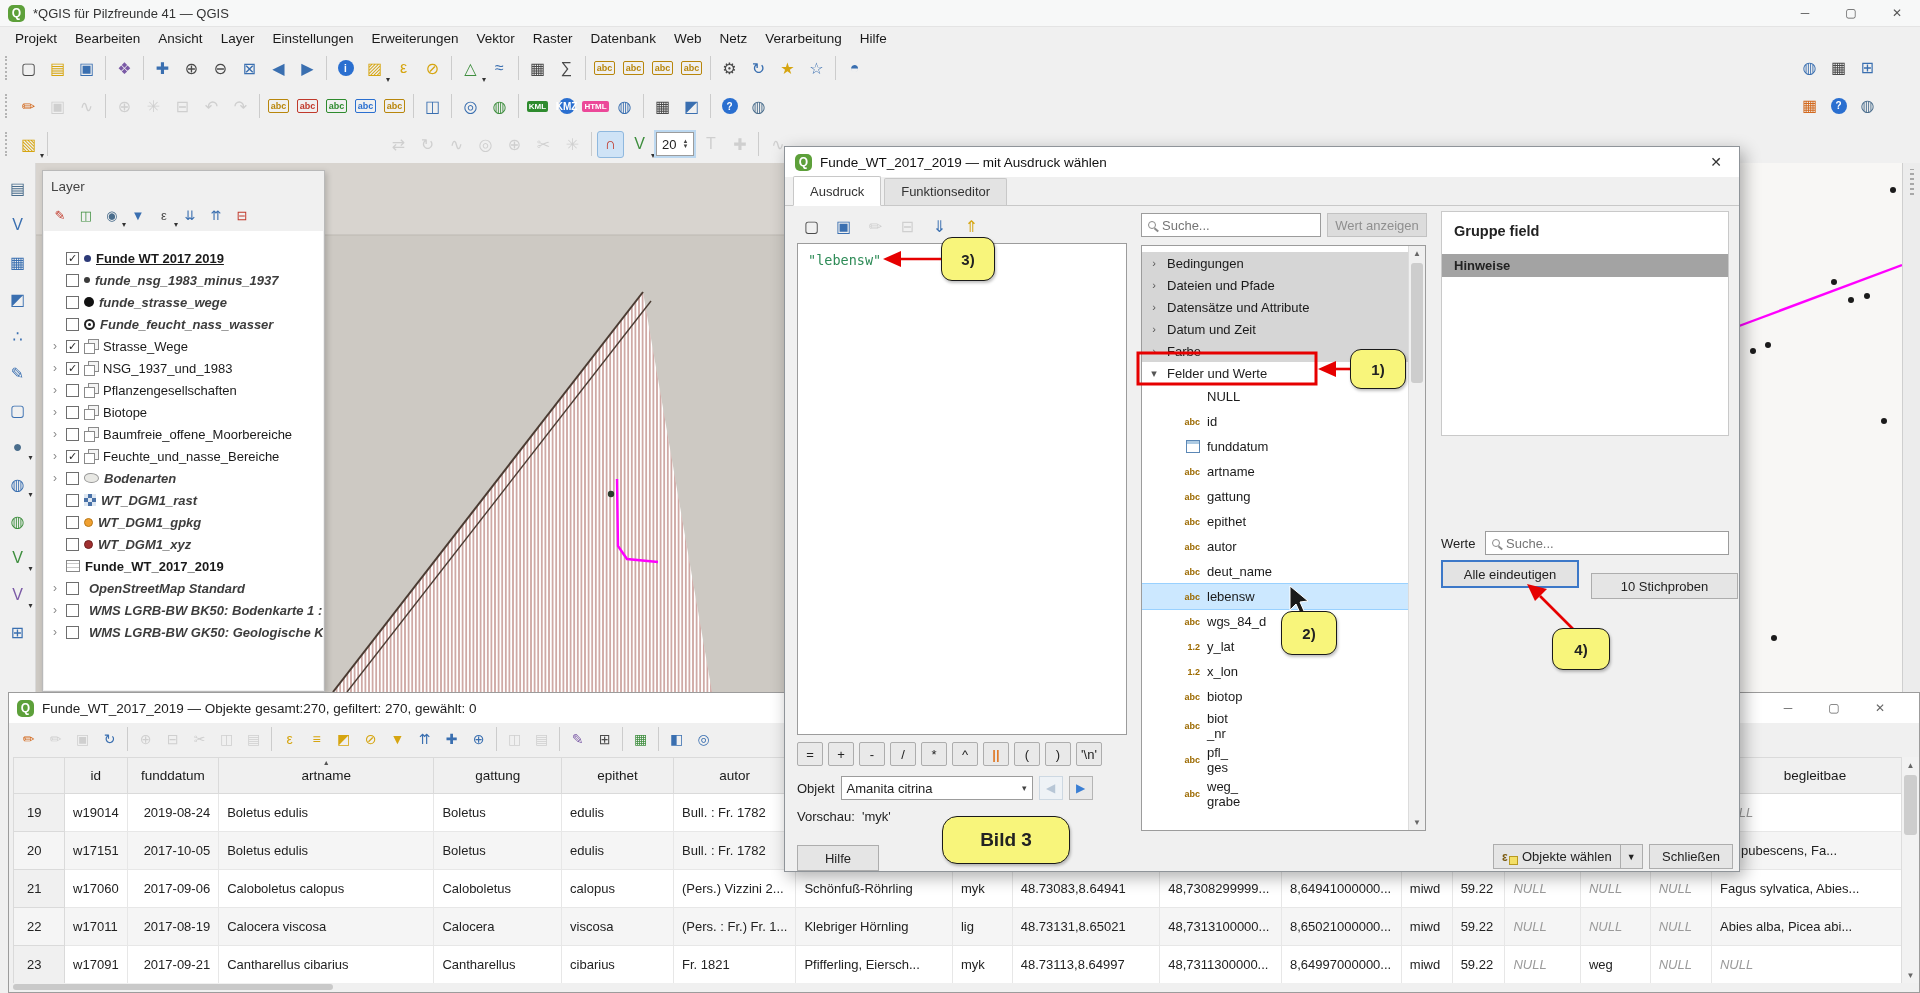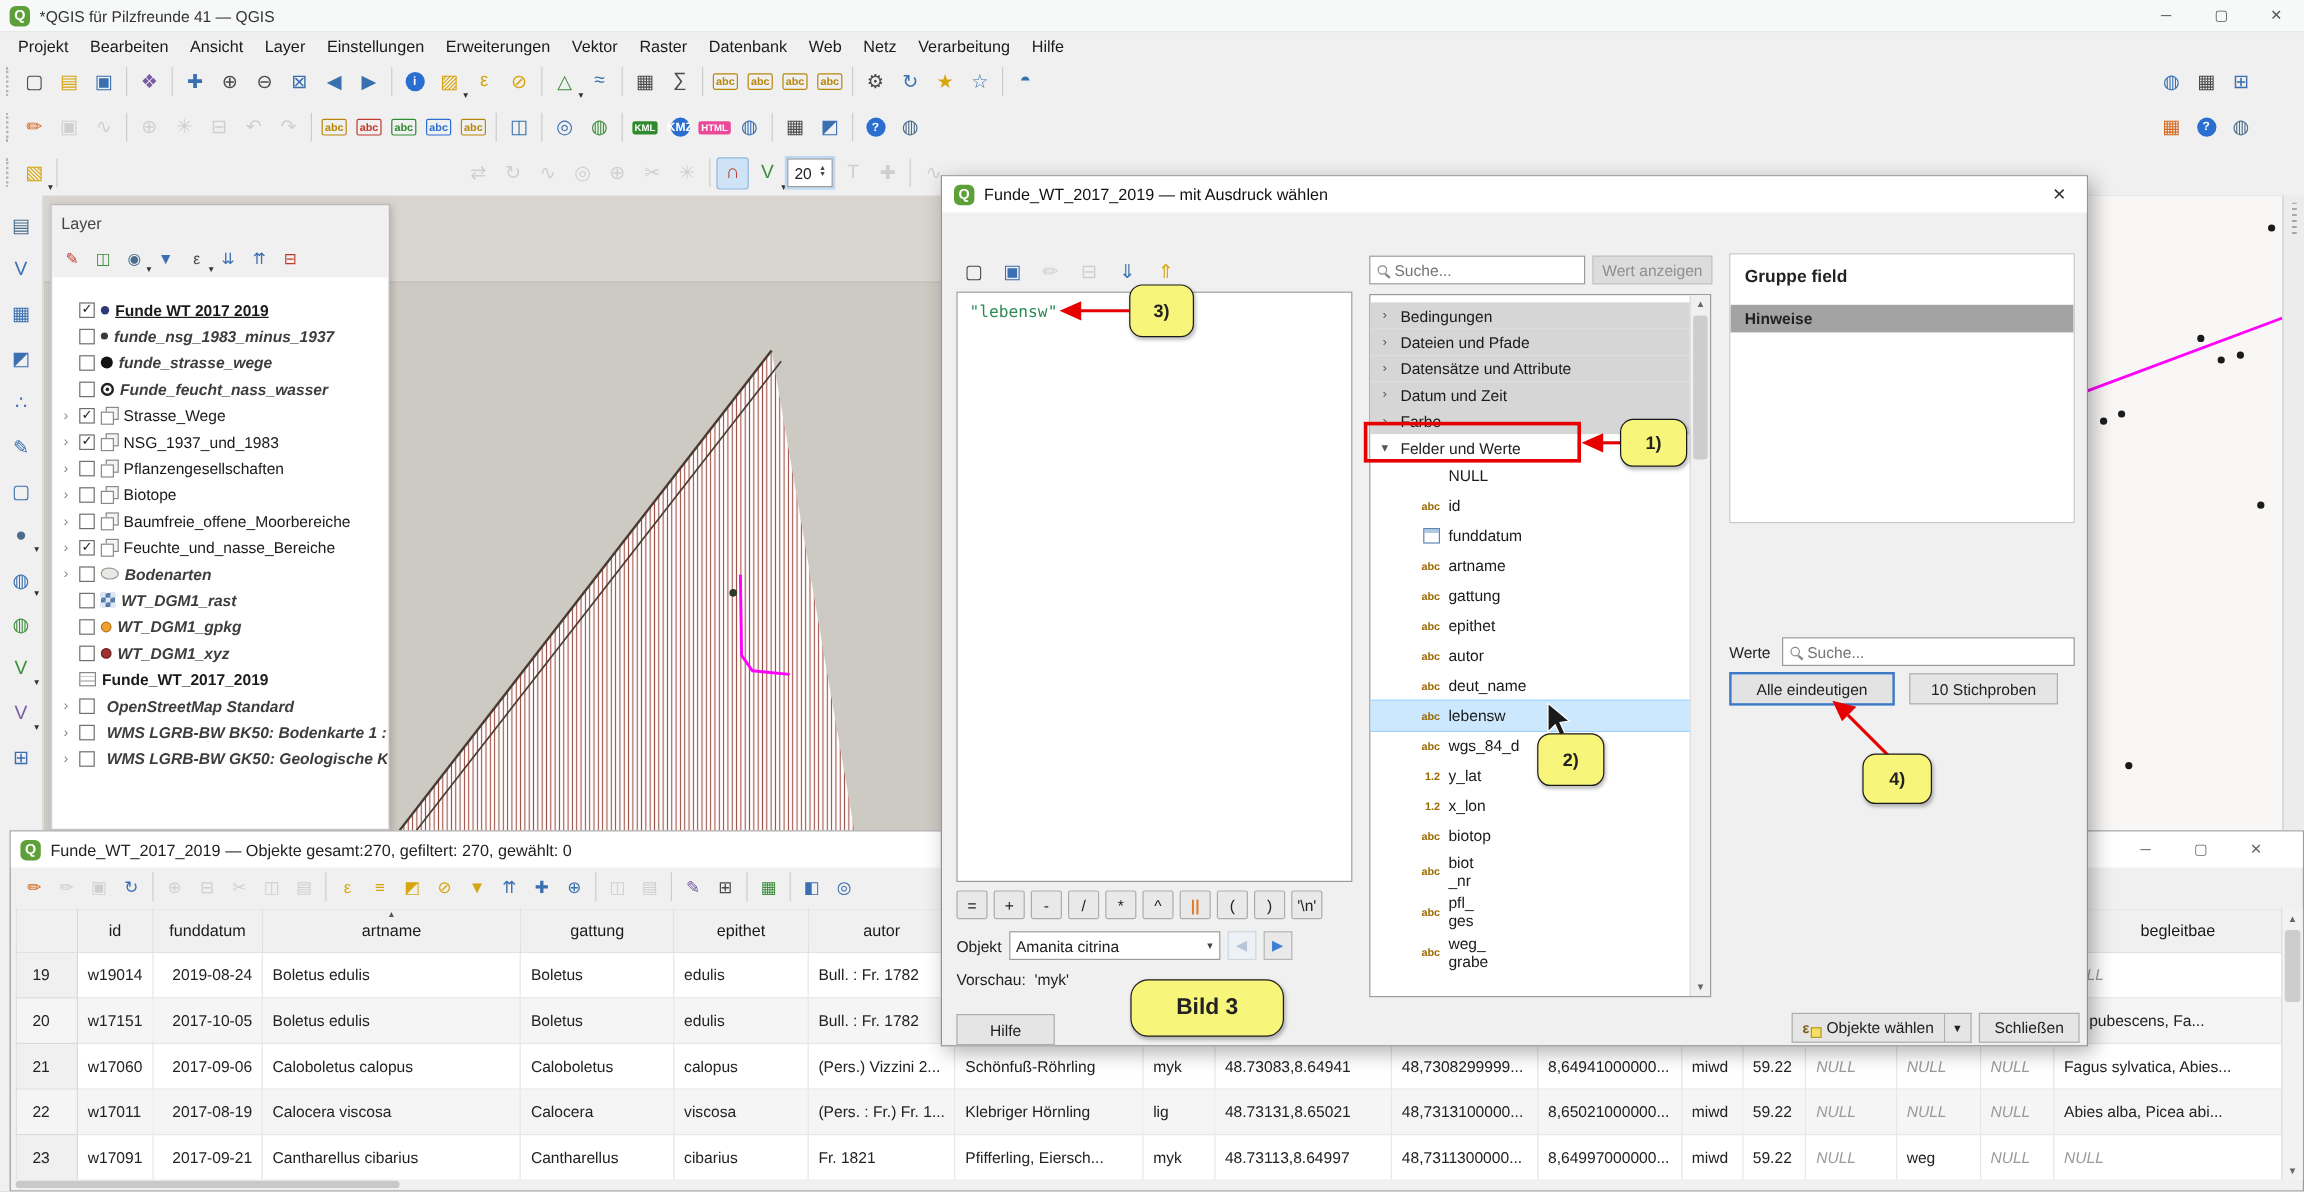--- a/index.html
+++ b/index.html
@@ -112,21 +112,21 @@
 .dlg-close{margin-left:auto;width:34px;text-align:center;font-size:14px;color:#333}
 .dlg-tabs{position:absolute;top:30px;left:0;right:0;height:29px;border-bottom:1px solid #c8c8c8;display:flex;align-items:flex-end;padding-left:8px}
 .tab{padding:5px 16px 6px;font-size:13px;border:1px solid #c8c8c8;border-bottom:none;background:#e3e3e3;margin-right:3px;border-radius:2px 2px 0 0;color:#333}
 .tab.active{background:#fff;padding-top:7px;margin-bottom:-1px;border-bottom:1px solid #fff}
 #xtb{position:absolute;left:12px;top:66px;display:flex;gap:3px}
 #xedit{position:absolute;left:12px;top:96px;width:330px;height:492px;background:#fff;border:1px solid #9c9c9c;padding:8px 10px;font-family:"DejaVu Sans Mono",monospace;font-size:13.5px;color:#2e8b57}
 #xops{position:absolute;left:12px;top:595px;display:flex;gap:5px}
 .op{min-width:26px;height:24px;padding:0 4px;border:1px solid #adadad;background:#e9e9e9;border-radius:2px;display:flex;align-items:center;justify-content:center;font-size:13px;color:#222}
 .op.or{color:#e07b2a;font-weight:bold}
 #xobj{position:absolute;left:12px;top:629px;display:flex;align-items:center;gap:6px;font-size:13px}
-#objcombo{width:176px}
+#objcombo{width:192px}
 .navbtn{width:24px;height:24px;border:1px solid #b5b5b5;background:#e9e9e9;display:flex;align-items:center;justify-content:center;font-size:12px}
 .navbtn.dis{color:#b7c6d6;background:#eef2f6;border-color:#cdd8e2}
 .navbtn.en{color:#3b7fd4}
 #xprev{position:absolute;left:12px;top:662px;font-size:13px;color:#222}
 .btn{border:1px solid #adadad;background:#e5e5e5;display:flex;align-items:center;justify-content:center;font-size:13px;color:#222}
 #dlghelp{position:absolute;left:12px;top:698px;width:82px;height:26px}
 .searchbox{background:#fff;border:1px solid #9c9c9c;display:flex;align-items:center;padding:0 6px;gap:6px}
 .mag{width:8px;height:8px;border:1.5px solid #8a8a8a;border-radius:50%;position:relative;flex:0 0 auto}
 .mag::after{content:"";position:absolute;width:5px;height:1.5px;background:#8a8a8a;right:-4px;bottom:-2px;transform:rotate(40deg)}
 .searchbox input{border:none;outline:none;width:100%;font-size:13px;font-family:"Liberation Sans",sans-serif;background:transparent;color:#333}
@@ -147,21 +147,21 @@
 .vsb .ar{height:15px;display:flex;align-items:center;justify-content:center;font-size:8px;color:#666}
 .vsb .ar.b{position:absolute;bottom:0;left:0;right:0}
 .vsb .thumb{position:absolute;left:2px;right:2px;top:17px;height:120px;background:#cdcdcd;border-radius:3px}
 #rhelp{position:absolute;left:656px;top:64px;width:288px;height:225px;background:#fff;border:1px solid #c9c9c9;padding:10px 12px;font-size:12.5px;line-height:1.35;color:#222;overflow:hidden}
 #rhelp h3{font-size:14.5px;margin-bottom:10px;font-weight:bold}
 #rhelp h4{font-size:13px;background:#a3a3a3;margin:12px -12px 8px;padding:3px 12px;font-weight:bold}
 #rhelp p{margin-bottom:2px}
 #wlabel{position:absolute;left:656px;top:389px;font-size:13px}
 #wsearch{position:absolute;left:700px;top:384px;width:244px;height:24px}
 #ballall{position:absolute;left:656px;top:413px;width:138px;height:28px;border:2px solid #3c78c8;background:#e3e3e3;display:flex;align-items:center;justify-content:center;font-size:13px}
-#ballsample{position:absolute;left:806px;top:414px;width:124px;height:26px}
+#ballsample{position:absolute;left:806px;top:426px;width:147px;height:26px}
 #vlist{position:absolute;left:656px;top:446px;width:288px;height:236px;background:#fff;border:1px solid #9c9c9c;padding-top:6px}
 .vrow{height:22px;line-height:22px;padding-left:8px;font-size:13px;color:#1a1a1a}
 #fsel{position:absolute;left:708px;top:697px;height:25px;display:flex}
 #fselmain{height:25px;padding:0 8px;display:flex;align-items:center;gap:6px}
 #fseldd{width:22px;height:25px;border-left:none;display:flex;align-items:center;justify-content:center;font-size:9px}
 .epsico{width:14px;height:14px;position:relative;color:#7a5a10;font-size:12px;font-weight:bold;line-height:14px}
 .epsico::after{content:"";position:absolute;right:-2px;bottom:-1px;width:7px;height:7px;background:#f3df66;border:1px solid #b89a20}
 .epsico .e{position:relative;z-index:2}
 #fclose{position:absolute;left:864px;top:697px;width:84px;height:25px}
 
@@ -939,20 +939,24 @@
       <div class="thumb"></div>
     </div>
 </div>
 
 <div id="dialog">
   <div class="dlg-title">
     <span class="qlogo">Q</span>
     <span>Funde_WT_2017_2019 — mit Ausdruck wählen</span>
     <span class="dlg-close">✕</span>
   </div>
+  <div class="dlg-tabs">
+    <div class="tab active">Ausdruck</div>
+    <div class="tab">Funktionseditor</div>
+  </div>
 
   <div id="xtb">
       <div class="tbtn">
         <span class="g c-dark">▢</span>
       </div>
       <div class="tbtn">
         <span class="g c-blue">▣</span>
       </div>
       <div class="tbtn dis">
         <span class="g c-gray">✏</span>

